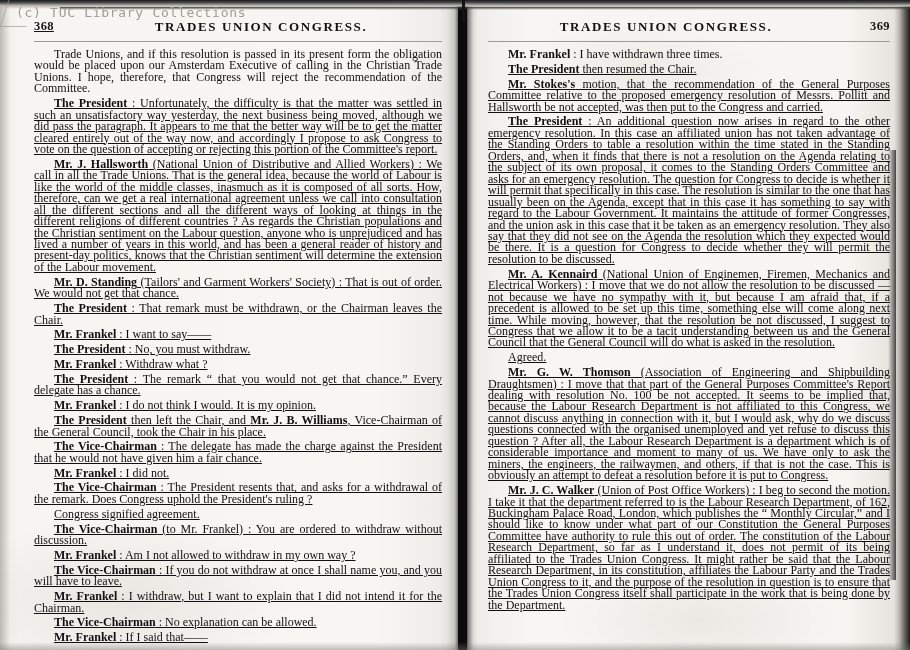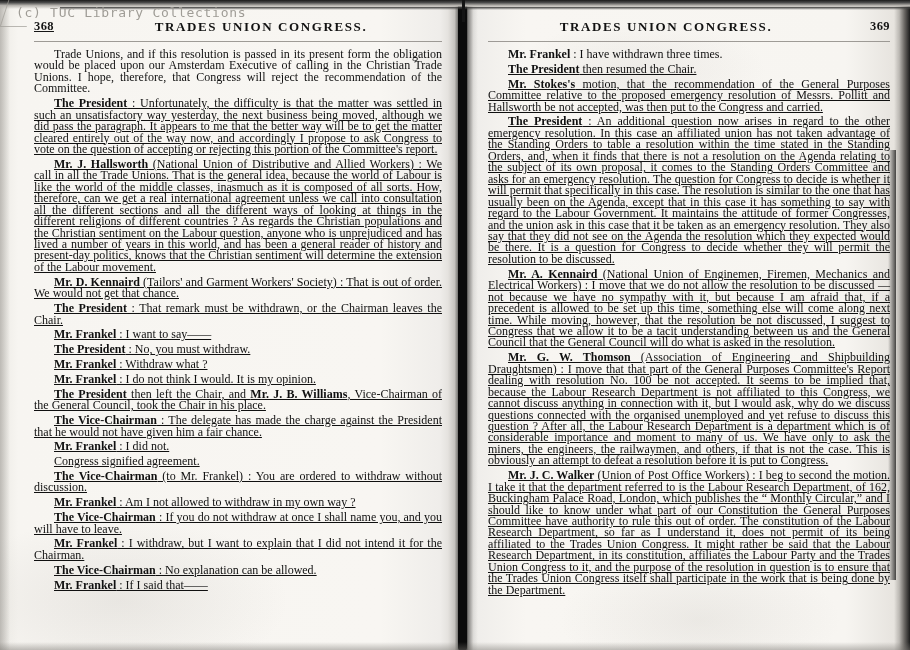--- a/index.html
+++ b/index.html
@@ -105,29 +105,31 @@
   <div class="page p368">
     <div class="runhead">
       <span class="folio">368</span>
       <span class="title">TRADES UNION CONGRESS.</span>
     </div>
     <div class="rule"></div>
     <div class="body" id="body-left">
         <p class="para"><span>Trade Unions, and if this resolution is passed in its present form the obligation would be placed upon our Amsterdam Executive of calling in the Christian Trade Unions.  I hope, therefore, that Congress will reject the recommendation of the Committee.</span></p>
         <p class="para gap"><span class="sp">The President</span><span> : Unfortunately, the difficulty is that the matter was settled in such an unsatisfactory way yesterday, the next business being moved, although we did pass the paragraph.  It appears to me that the better way will be to get the matter cleared entirely out of the way now, and accordingly I propose to ask Congress to vote on the question of accepting or rejecting this portion of the Committee's report.</span></p>
         <p class="para gap"><span class="sp">Mr. J. Hallsworth</span><span> (National Union of Distributive and Allied Workers) : We call in all the Trade Unions.  That is the general idea, because the world of Labour is like the world of the middle classes, inasmuch as it is composed of all sorts.  How, therefore, can we get a real international agreement unless we call into consultation all the different sections and all the different ways of looking at things in the different religions of different countries ?  As regards the Christian populations and the Christian sentiment on the Labour question, anyone who is unprejudiced and has lived a number of years in this world, and has been a general reader of history and present-day politics, knows that the Christian sentiment will determine the extension of the Labour movement.</span></p>
-        <p class="para gap"><span class="sp">Mr. D. Kennaird</span><span> (Tailors' and Garment Workers' Society) : That is out of order.  We would not get that chance.</span></p>
+        <p class="para gap"><span class="sp">Mr. D. Standing</span><span> (Tailors' and Garment Workers' Society) : That is out of order.  We would not get that chance.</span></p>
         <p class="para gap"><span class="sp">The President</span><span> : That remark must be withdrawn, or the Chairman leaves the Chair.</span></p>
         <p class="para gap"><span class="sp">Mr. Frankel</span><span> : I want to say——</span></p>
         <p class="para gap"><span class="sp">The President</span><span> : No, you must withdraw.</span></p>
         <p class="para gap"><span class="sp">Mr. Frankel</span><span> : Withdraw what ?</span></p>
+        <p class="para gap"><span class="sp">The President</span><span> : The remark “ that you would not get that chance.” Every delegate has a chance.</span></p>
         <p class="para gap"><span class="sp">Mr. Frankel</span><span> : I do not think I would.  It is my opinion.</span></p>
         <p class="para gap"><span class="sp">The President</span><span> then left the Chair, and <b>Mr. J. B. Williams</b>, Vice-Chairman of the General Council, took the Chair in his place.</span></p>
         <p class="para gap"><span class="sp">The Vice-Chairman</span><span> : The delegate has made the charge against the President that he would not have given him a fair chance.</span></p>
         <p class="para gap"><span class="sp">Mr. Frankel</span><span> : I did not.</span></p>
+        <p class="para gap"><span class="sp">The Vice-Chairman</span><span> : The President resents that, and asks for a withdrawal of the remark.  Does Congress uphold the President's ruling ?</span></p>
         <p class="para gap"><span>Congress signified agreement.</span></p>
         <p class="para gap"><span class="sp">The Vice-Chairman</span><span> (to Mr. Frankel) : You are ordered to withdraw without discussion.</span></p>
         <p class="para gap"><span class="sp">Mr. Frankel</span><span> : Am I not allowed to withdraw in my own way ?</span></p>
         <p class="para gap"><span class="sp">The Vice-Chairman</span><span> : If you do not withdraw at once I shall name you, and you will have to leave.</span></p>
         <p class="para gap"><span class="sp">Mr. Frankel</span><span> : I withdraw, but I want to explain that I did not intend it for the Chairman.</span></p>
         <p class="para gap"><span class="sp">The Vice-Chairman</span><span> : No explanation can be allowed.</span></p>
         <p class="para gap"><span class="sp">Mr. Frankel</span><span> : If I said that——</span></p>
       </div>
   </div>
 
@@ -136,20 +138,21 @@
       <span class="folio">369</span>
       <span class="title">TRADES UNION CONGRESS.</span>
     </div>
     <div class="rule"></div>
     <div class="body" id="body-right">
         <p class="para"><span class="sp">Mr. Frankel</span><span> : I have withdrawn three times.</span></p>
         <p class="para gap"><span class="sp">The President</span><span> then resumed the Chair.</span></p>
         <p class="para gap"><span class="sp">Mr. Stokes's</span><span> motion, that the recommendation of the General Purposes Committee relative to the proposed emergency resolution of Messrs. Pollitt and Hallsworth be not accepted, was then put to the Congress and carried.</span></p>
         <p class="para gap"><span class="sp">The President</span><span> : An additional question now arises in regard to the other emergency resolution.  In this case an affiliated union has not taken advantage of the Standing Orders to table a resolution within the time stated in the Standing Orders, and, when it finds that there is not a resolution on the Agenda relating to the subject of its own proposal, it comes to the Standing Orders Committee and asks for an emergency resolution.  The question for Congress to decide is whether it will permit that specifically in this case.  The resolution is similar to the one that has usually been on the Agenda, except that in this case it has something to say with regard to the Labour Government.  It maintains the attitude of former Congresses, and the union ask in this case that it be taken as an emergency resolution.  They also say that they did not see on the Agenda the resolution which they expected would be there.  It is a question for Congress to decide whether they will permit the resolution to be discussed.</span></p>
         <p class="para gap"><span class="sp">Mr. A. Kennaird</span><span> (National Union of Enginemen, Firemen, Mechanics and Electrical Workers) : I move that we do not allow the resolution to be discussed —not because we have no sympathy with it, but because I am afraid that, if a precedent is allowed to be set up this time, something else will come along next time.  While moving, however, that the resolution be not discussed, I suggest to Congress that we allow it to be a tacit understanding between us and the General Council that the General Council will do what is asked in the resolution.</span></p>
+        <p class="para gap"><span>Agreed.</span></p>
         <p class="para gap"><span class="sp">Mr. G. W. Thomson</span><span> (Association of Engineering and Shipbuilding Draughtsmen) : I move that that part of the General Purposes Committee's Report dealing with resolution No. 100 be not accepted.  It seems to be implied that, because the Labour Research Department is not affiliated to this Congress, we cannot discuss anything in connection with it, but I would ask, why do we discuss questions connected with the organised unemployed and yet refuse to discuss this question ?  After all, the Labour Research Department is a department which is of considerable importance and moment to many of us. We have only to ask the miners, the engineers, the railwaymen, and others, if that is not the case.  This is obviously an attempt to defeat a resolution before it is put to Congress.</span></p>
         <p class="para gap"><span class="sp">Mr. J. C. Walker</span><span> (Union of Post Office Workers) : I beg to second the motion.  I take it that the department referred to is the Labour Research Department, of 162, Buckingham Palace Road, London, which publishes the “ Monthly Circular,” and I should like to know under what part of our Constitution the General Purposes Committee have authority to rule this out of order.  The constitution of the Labour Research Department, so far as I understand it, does not permit of its being affiliated to the Trades Union Congress.  It might rather be said that the Labour Research Department, in its constitution, affiliates the Labour Party and the Trades Union Congress to it, and the purpose of the resolution in question is to ensure that the Trades Union Congress itself shall participate in the work that is being done by the Department.</span></p>
       </div>
   </div>
 
   <div class="gutter"></div>
   <div class="gutter-nick" style="top:0;height:650px;"></div>
   <div class="edge-left"></div>
   <div class="edge-right"></div>
   <div class="edge-right2"></div>

